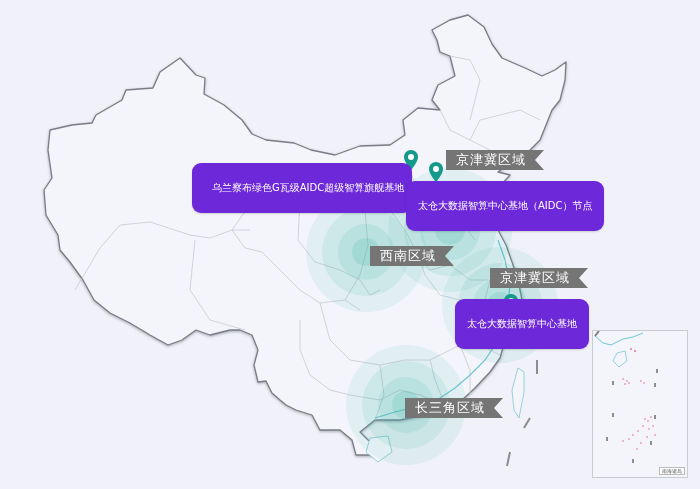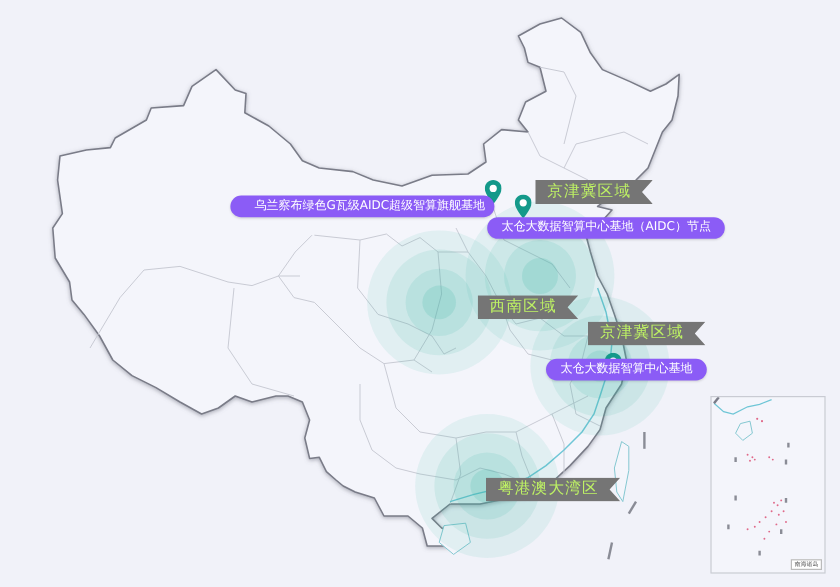--- a/index.html
+++ b/index.html
@@ -1,26 +1,26 @@
 <!DOCTYPE html>
 <html><head>
 <meta charset="utf-8">
 <style>
   html, body { margin:0; padding:0; }
   body { width:700px; height:489px; background:#f1f2f9; overflow:hidden; position:relative; font-family:"DejaVu Sans", sans-serif; }
   #map { position:absolute; left:0; top:0; width:700px; height:489px; }
   .tag-gray {
-    position:absolute; height:20px; line-height:20px; color:#bef264; font-size:13px;
+    position:absolute; height:20px; line-height:20px; color:#ffffff; font-size:13px;
     background:#757575; padding:0 18px 0 10px; letter-spacing:1px;
     clip-path: polygon(0 0, 100% 0, calc(100% - 9px) 50%, 100% 100%, 0 100%);
     white-space:nowrap;
   }
   .tag-green {
     position:absolute; height:18px; line-height:18px; color:#fff; font-size:10px;
-    background:#8b5cf6; border-radius:9px; padding:0 12px; white-space:nowrap;
+    background:#6d28d9; border-radius:9px; padding:16px 12px; white-space:nowrap;
     box-shadow:0 1px 2px rgba(0,0,0,0.15);
   }
   .pin { position:absolute; width:14px; height:20px; }
   .inset { position:absolute; left:592px; top:330px; width:94px; height:146px; background:#f4f5fb; border:1px solid #c9cbd3; }
   .inset-label { position:absolute; right:2px; bottom:2px; font-size:5px; color:#555; border:1px solid #bbb; padding:0 2px; background:#fff; }
 </style>
 </head>
 <body>
 
 <svg id="map" viewBox="0 0 700 489" xmlns="http://www.w3.org/2000/svg">
@@ -86,23 +86,23 @@
     <g>
       <circle cx="406" cy="405" r="60" fill="#3fb8a8" opacity="0.10"></circle>
       <circle cx="406" cy="405" r="44" fill="#3fb8a8" opacity="0.12"></circle>
       <circle cx="406" cy="405" r="28" fill="#3fb8a8" opacity="0.14"></circle>
       <circle cx="406" cy="405" r="14" fill="#3fb8a8" opacity="0.18"></circle>
     </g>
   </g>
 </svg>
 
 <div class="tag-gray" style="left:446px;top:150px;">京津冀区域</div>
-<div class="tag-gray" style="left:370px;top:246px;margin-left:28px;">西南区域</div>
+<div class="tag-gray" style="left:370px;top:246px;">西南区域</div>
 <div class="tag-gray" style="left:490px;top:268px;">京津冀区域</div>
-<div class="tag-gray" style="left:405px;top:398px;">粤港澳大湾区</div>
+<div class="tag-gray" style="left:405px;top:398px;">长三角区域</div>
 
 <svg class="pin" style="left:404px;top:150px;" viewBox="0 0 14 20">
     <path d="M7,0 C3,0 0,3 0,7 C0,12 7,20 7,20 C7,20 14,12 14,7 C14,3 11,0 7,0 Z" fill="#14998a"></path>
     <circle cx="7" cy="7" r="3" fill="#fff"></circle>
   </svg>
 <svg class="pin" style="left:429px;top:162px;" viewBox="0 0 14 20">
     <path d="M7,0 C3,0 0,3 0,7 C0,12 7,20 7,20 C7,20 14,12 14,7 C14,3 11,0 7,0 Z" fill="#14998a"></path>
     <circle cx="7" cy="7" r="3" fill="#fff"></circle>
   </svg>
 <svg class="pin" style="left:504px;top:294px;" viewBox="0 0 14 20">

